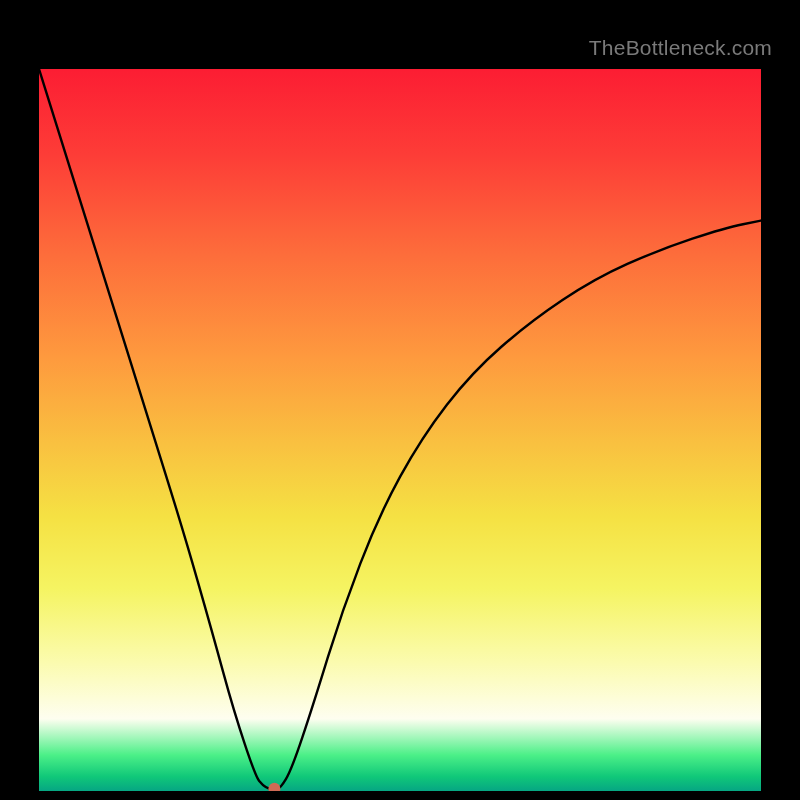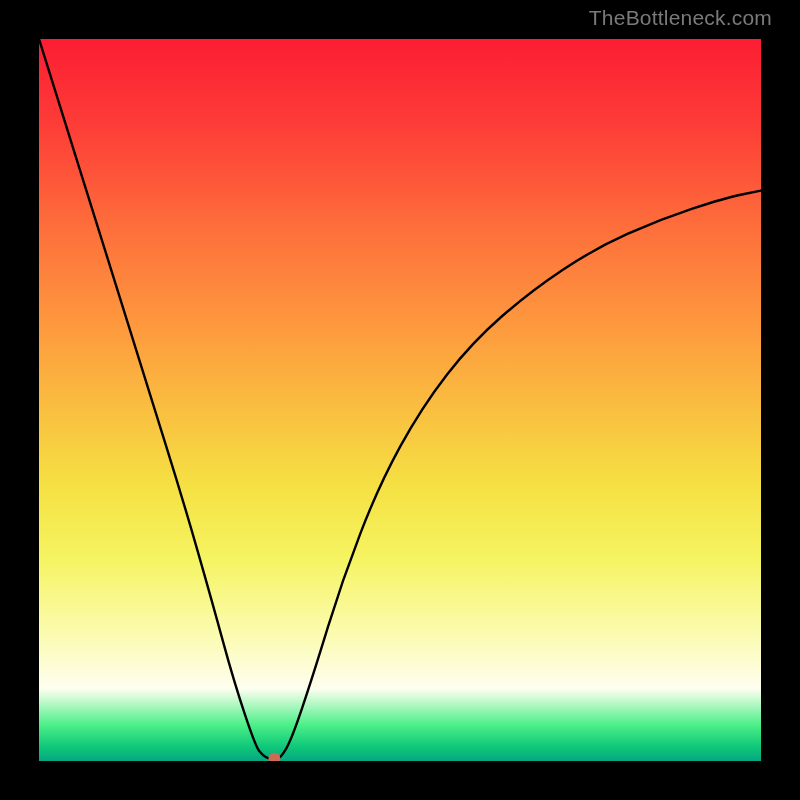--- a/index.html
+++ b/index.html
@@ -9,20 +9,21 @@
     height: 800px;
     overflow: hidden;
     background: #000;
     font-family: Arial, Helvetica, sans-serif;
   }
   .frame {
     position: relative;
     width: 800px;
     height: 560px;
     background: #000;
+    margin-top: 30px;
   }
   .plot {
     position: absolute;
     left: 39px;
     top: 39px;
     width: 722px;
     height: 722px;
     
     background: linear-gradient(to bottom,
       #fc1d33 0%,

